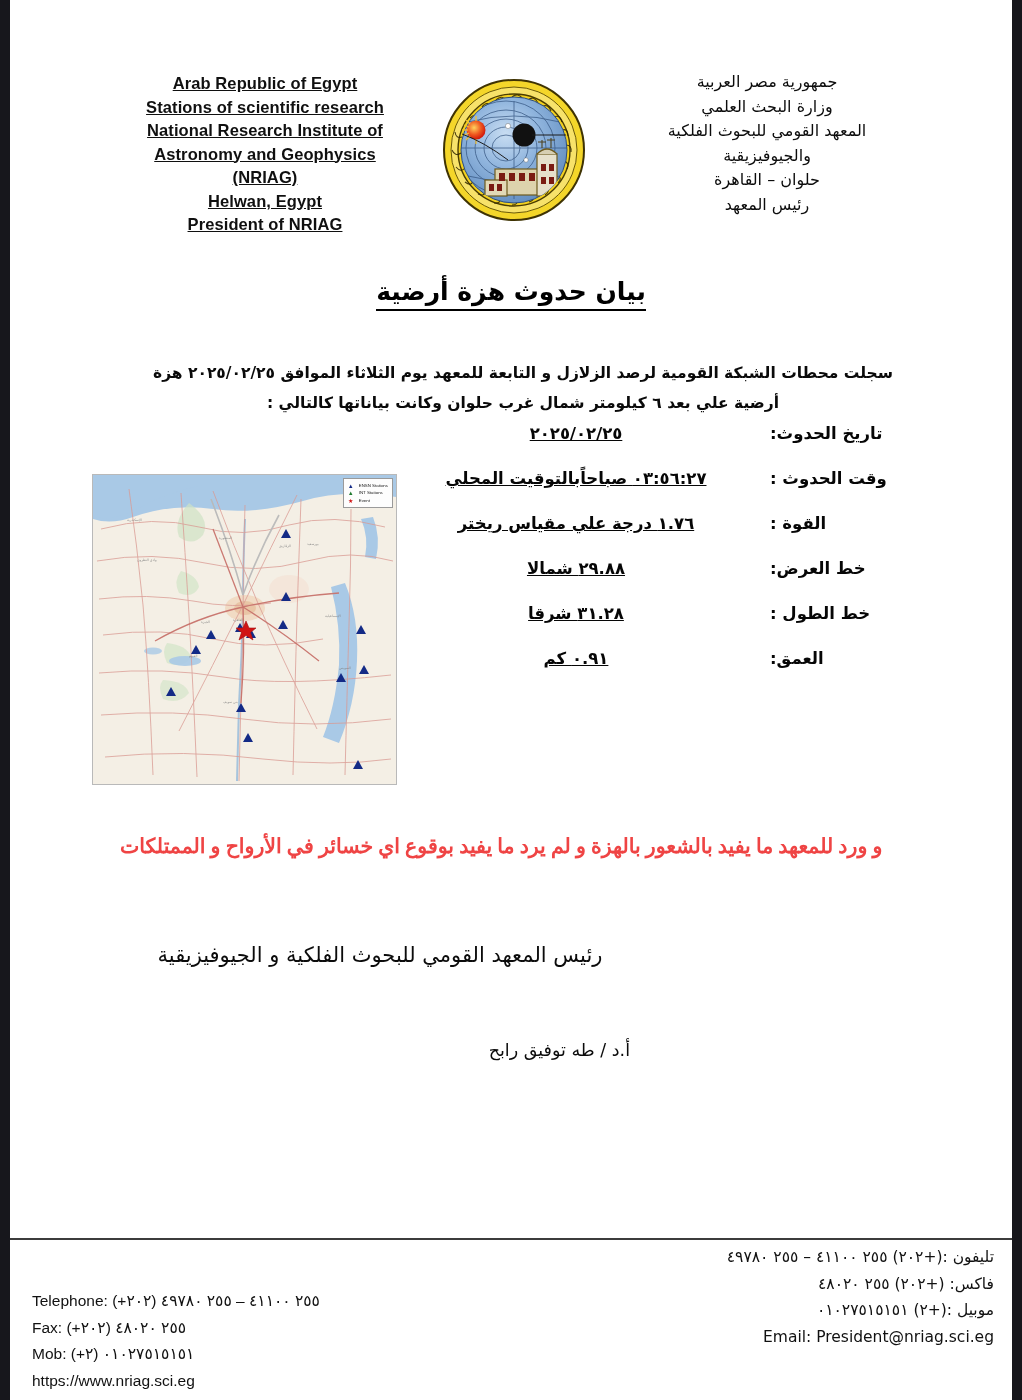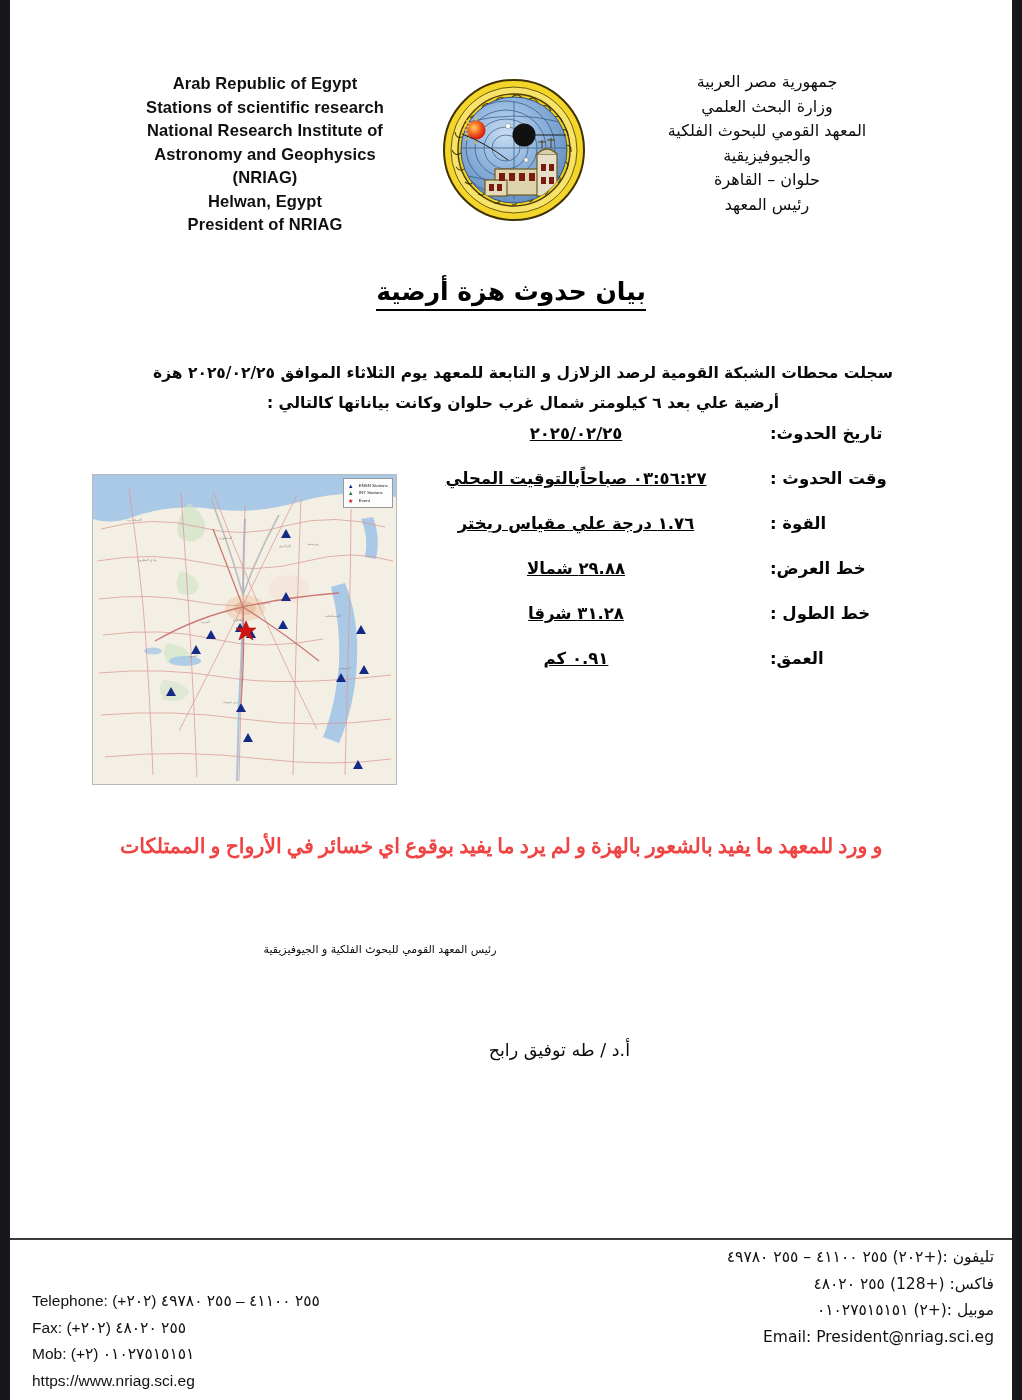--- a/index.html
+++ b/index.html
@@ -43,20 +43,21 @@
     left: 110px;
     top: 10px;
     width: 290px;
     text-align: center;
     font-family: "Liberation Sans", sans-serif;
     font-size: 16.5px;
     font-weight: 700;
     line-height: 23.5px;
     color: #101010;
     letter-spacing: .1px;
+    text-decoration: underline;
   }
   .hdr-en div { white-space: nowrap; }
   .hdr-ar {
     position: absolute;
     right: 100px;
     top: 8px;
     width: 290px;
     text-align: center;
     direction: rtl;
     font-family: "DejaVu Sans", "Liberation Sans", sans-serif;
@@ -190,21 +191,21 @@
 
   
   .sign-role {
     position: absolute;
     left: 0;
     top: 943px;
     width: 740px;
     text-align: center;
     direction: rtl;
     font-family: "DejaVu Sans", "Liberation Sans", sans-serif;
-    font-size: 11px;
+    font-size: 21px;
     color: #0b0b0b;
   }
   .sign-name {
     position: absolute;
     left: 0;
     top: 1040px;
     width: 620px;
     text-align: right;
     direction: rtl;
     font-family: "DejaVu Sans", "Liberation Sans", sans-serif;
@@ -542,20 +543,20 @@
     <div class="footer-rule"></div>
     <div class="footer">
       <div class="foot-left">
         <div>Telephone: (+٢٠٢) ٢٥٥ ٤١١٠٠ – ٢٥٥ ٤٩٧٨٠</div>
         <div>Fax: (+٢٠٢) ٢٥٥ ٤٨٠٢٠</div>
         <div>Mob: (+٢) ٠١٠٢٧٥١٥١٥١</div>
         <div>https://www.nriag.sci.eg</div>
       </div>
       <div class="foot-right">
         <div>تليفون :(+٢٠٢) ٢٥٥ ٤١١٠٠ – ٢٥٥ ٤٩٧٨٠</div>
-        <div>فاكس: (+128) ٢٥٥ ٤٨٠٢٠</div>
+        <div>فاكس: (+٢٠٢) ٢٥٥ ٤٨٠٢٠</div>
         <div>موبيل :(+٢) ٠١٠٢٧٥١٥١٥١</div>
         <div class="ltr">Email: President@nriag.sci.eg</div>
       </div>
     </div>
 
   </div>
 </div>
 
 </body></html>

